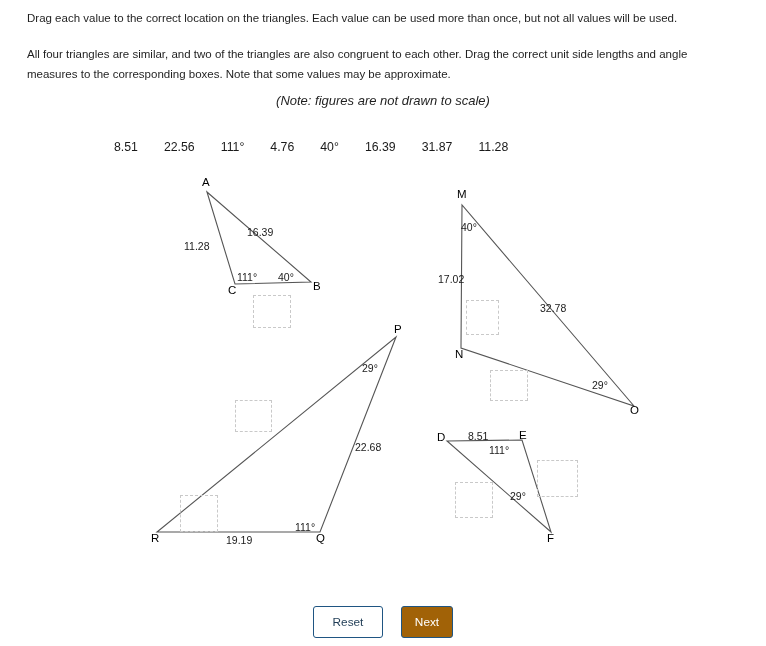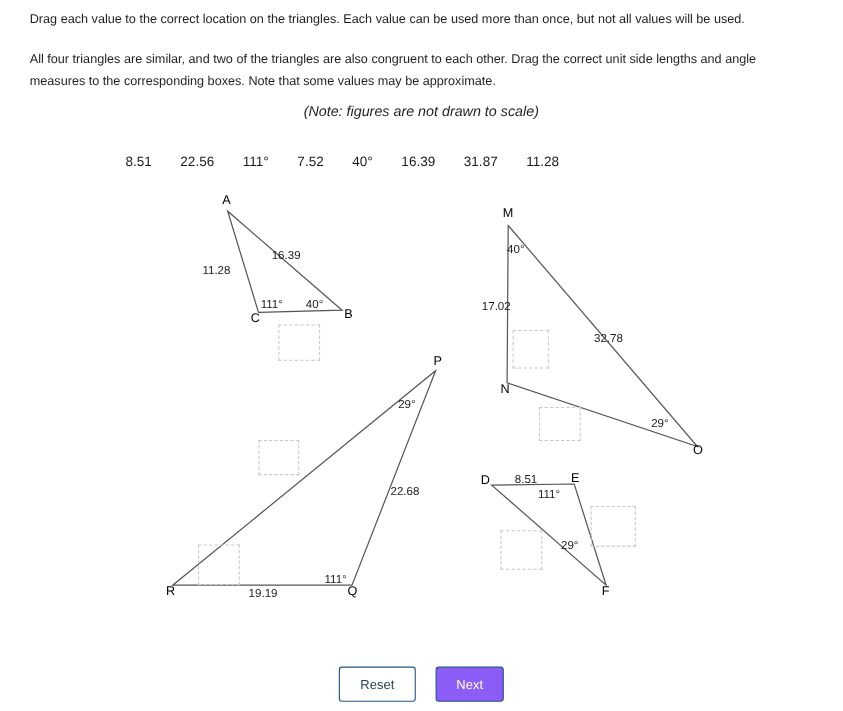--- a/index.html
+++ b/index.html
@@ -111,43 +111,43 @@
     margin-top: 36px;
   }
   .btn-reset {
     width: 70px;
     height: 32px;
     background: #ffffff;
     border: 1.5px solid #1f5582;
     color: #1f3c55;
   }
   .btn-next {
-    width: 62px;
+    width: 52px;
     height: 32px;
-    background: #8b5cf6;
+    background: #a16207;
     border: 1.5px solid #1f5582;
     color: #ffffff;
   }
 </style>
 </head>
 <body>
 
 <div id="page">
 
   <div class="instructions">
     <div class="instr-line-1">Drag each value to the correct location on the triangles. Each value can be used more than once, but not all values will be used.</div>
     <div class="instr-line-2">All four triangles are similar, and two of the triangles are also congruent to each other. Drag the correct unit side lengths and angle measures to the corresponding boxes. Note that some values may be approximate.</div>
     <div class="note">(Note: figures are not drawn to scale)</div>
   </div>
 
   <div class="value-bank">
     <span class="value-chip">8.51</span>
     <span class="value-chip">22.56</span>
     <span class="value-chip">111°</span>
-    <span class="value-chip">7.52</span>
+    <span class="value-chip">4.76</span>
     <span class="value-chip">40°</span>
     <span class="value-chip">16.39</span>
     <span class="value-chip">31.87</span>
     <span class="value-chip">11.28</span>
   </div>
 
   <div class="figure-area">
 
     <svg class="geom" viewBox="0 0 766 390">
 

